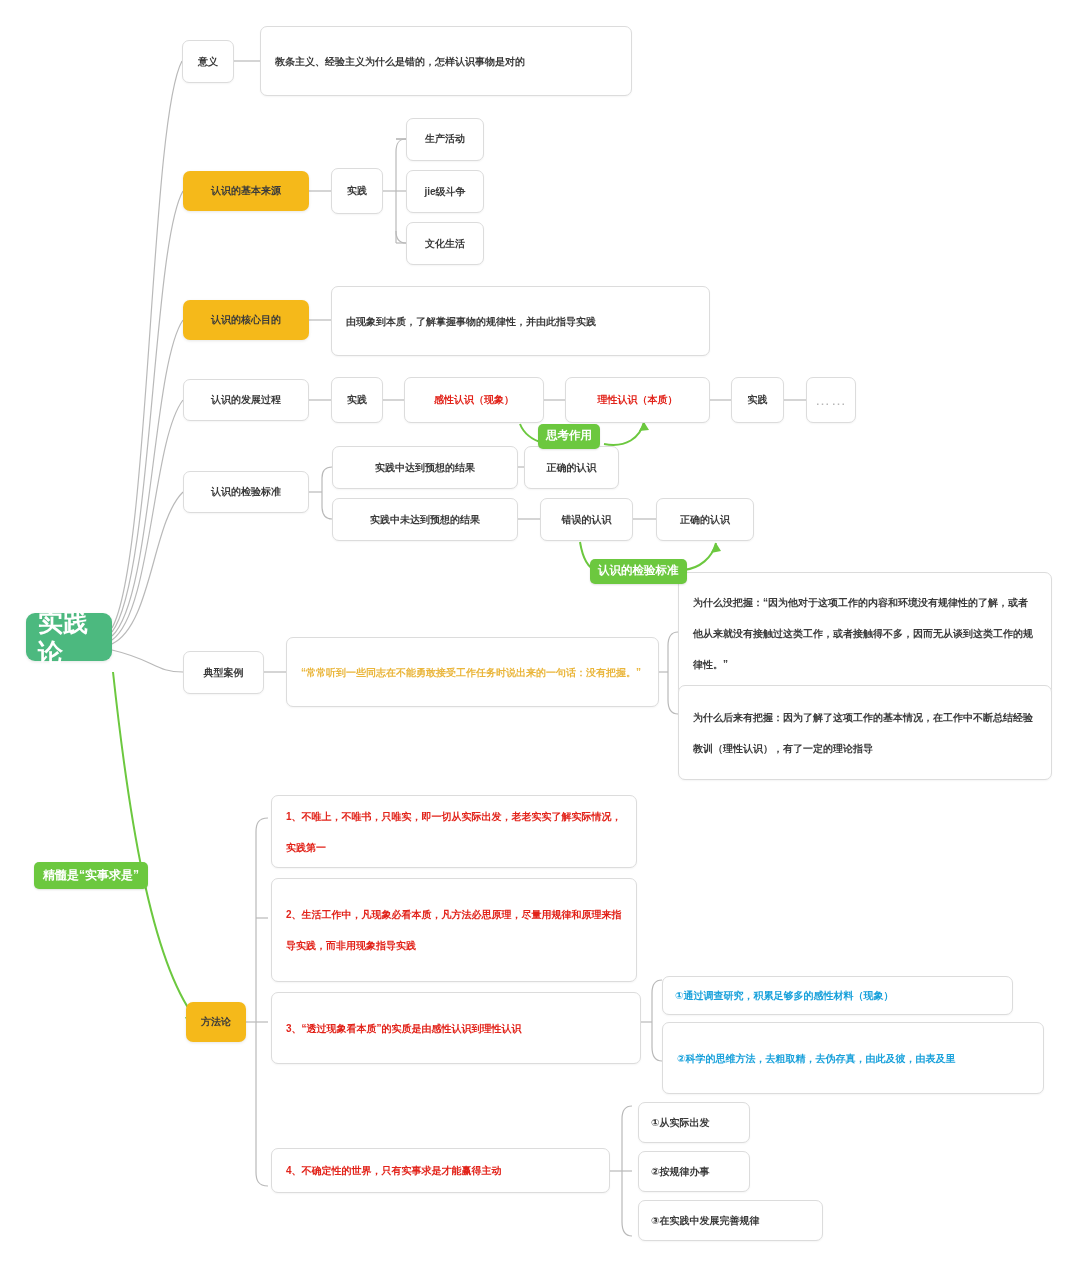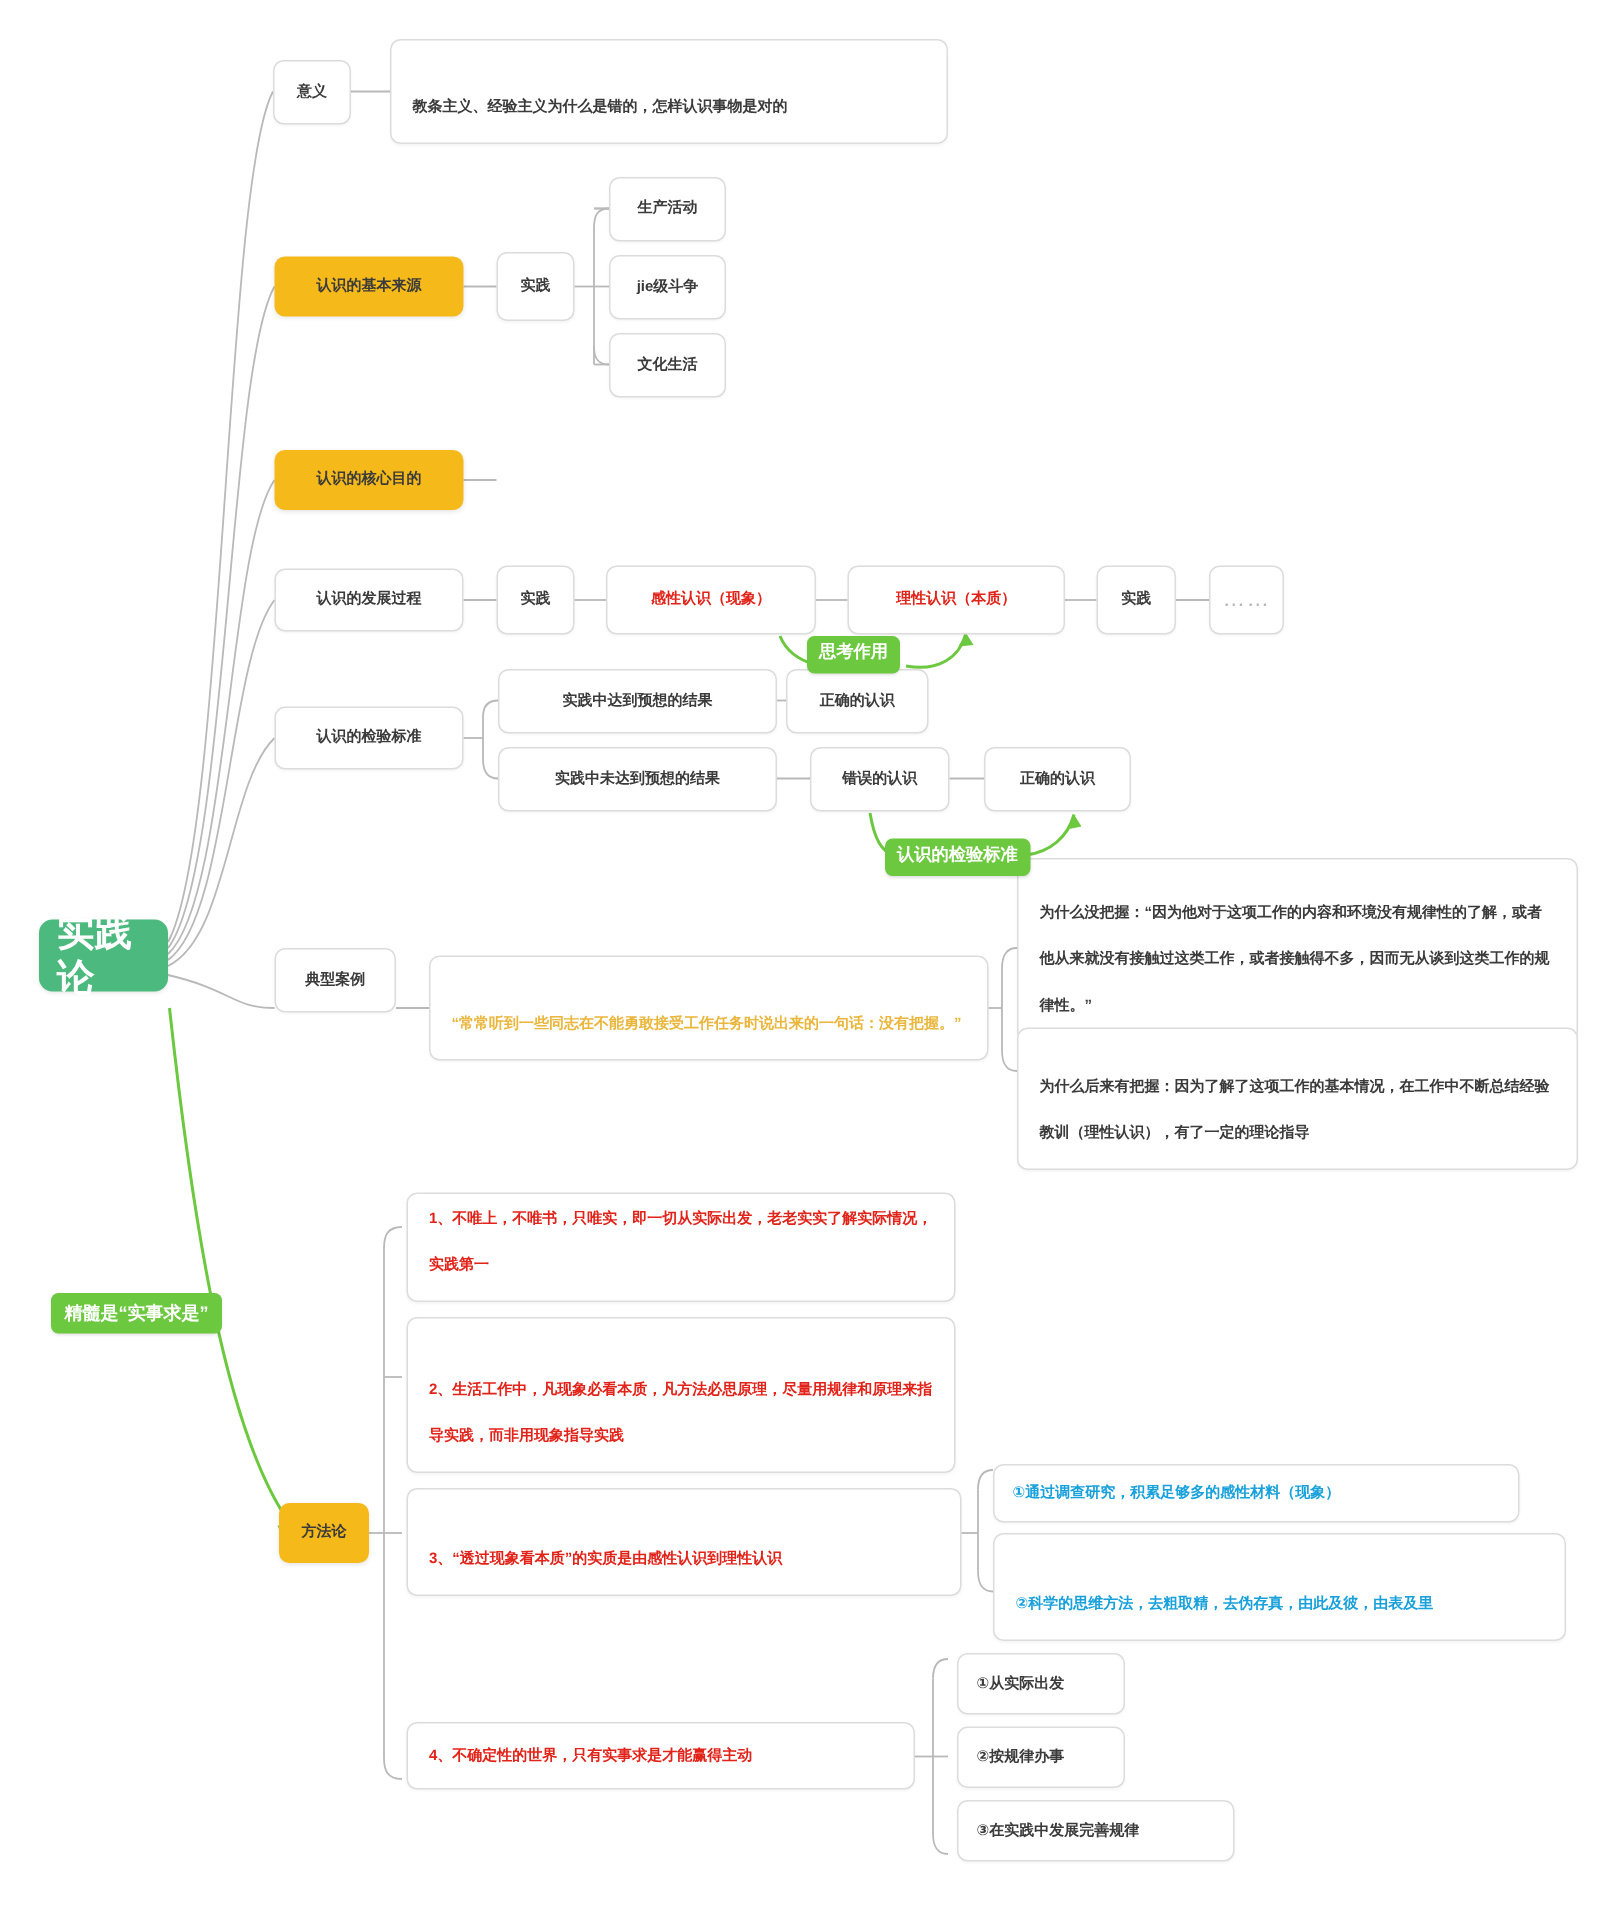--- a/index.html
+++ b/index.html
@@ -23,21 +23,21 @@
     align-items:center;
     box-shadow:0 1px 2px rgba(0,0,0,0.045);
     font-size:10px;
     line-height:30px;
     color:#3b3b3b;
     font-weight:700;
     padding:6px 12px;
     z-index:2;
   }
   .node.pad-lg{padding:8px 14px;}
-  .node.multiline{align-items:flex-end;line-height:31px;}
+  .node.multiline{align-items:center;line-height:31px;}
 
   
   .root{
     background:#4cb97f;
     border:none;
     color:#ffffff;
     font-size:25px;
     font-weight:700;
     border-radius:9px;
     justify-content:center;
@@ -187,20 +187,23 @@
   <div class="node" style="left:406px;top:170px;width:78px;height:43px;justify-content:center;">
     <span>jie级斗争</span>
   </div>
   <div class="node" style="left:406px;top:222px;width:78px;height:43px;justify-content:center;">
     <span>文化生活</span>
   </div>
 
   <div class="node orange" style="left:183px;top:300px;width:126px;height:40px;justify-content:center;">
     <span>认识的核心目的</span>
   </div>
+  <div class="node multiline pad-lg" style="left:331px;top:286px;width:379px;height:70px;">
+    <span>由现象到本质，了解掌握事物的规律性，并由此指导实践</span>
+  </div>
 
   <div class="node" style="left:183px;top:379px;width:126px;height:42px;justify-content:center;">
     <span>认识的发展过程</span>
   </div>
   <div class="node" style="left:331px;top:377px;width:52px;height:46px;justify-content:center;">
     <span>实践</span>
   </div>
   <div class="node t-red" style="left:404px;top:377px;width:140px;height:46px;justify-content:center;">
     <span>感性认识（现象）</span>
   </div>
@@ -232,21 +235,21 @@
   <div class="node" style="left:540px;top:498px;width:93px;height:43px;justify-content:center;">
     <span>错误的认识</span>
   </div>
   <div class="node" style="left:656px;top:498px;width:98px;height:43px;justify-content:center;">
     <span>正确的认识</span>
   </div>
   <div class="pill" style="left:590px;top:559px;">
     <span>认识的检验标准</span>
   </div>
 
-  <div class="node" style="left:183px;top:632px;width:81px;height:43px;justify-content:center;">
+  <div class="node" style="left:183px;top:651px;width:81px;height:43px;justify-content:center;">
     <span>典型案例</span>
   </div>
   <div class="node multiline pad-lg t-gold" style="left:286px;top:637px;width:373px;height:70px;">
     <span>“常常听到一些同志在不能勇敢接受工作任务时说出来的一句话：没有把握。”</span>
   </div>
   <div class="node multiline pad-lg" style="left:678px;top:572px;width:374px;height:123px;">
     <span>为什么没把握：“因为他对于这项工作的内容和环境没有规律性的了解，或者他从来就没有接触过这类工作，或者接触得不多，因而无从谈到这类工作的规律性。”</span>
   </div>
   <div class="node multiline pad-lg" style="left:678px;top:685px;width:374px;height:95px;">
     <span>为什么后来有把握：因为了解了这项工作的基本情况，在工作中不断总结经验教训（理性认识），有了一定的理论指导</span>

